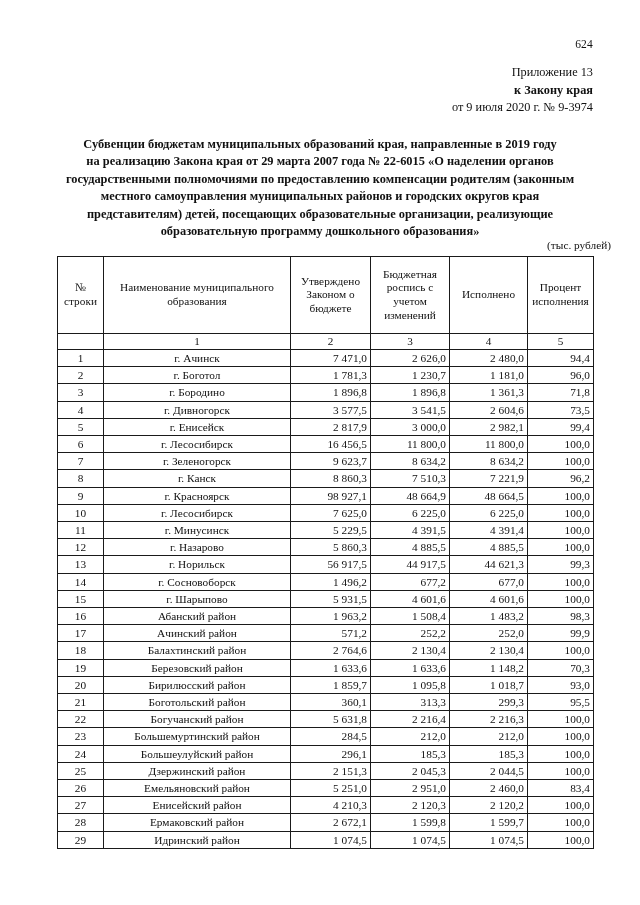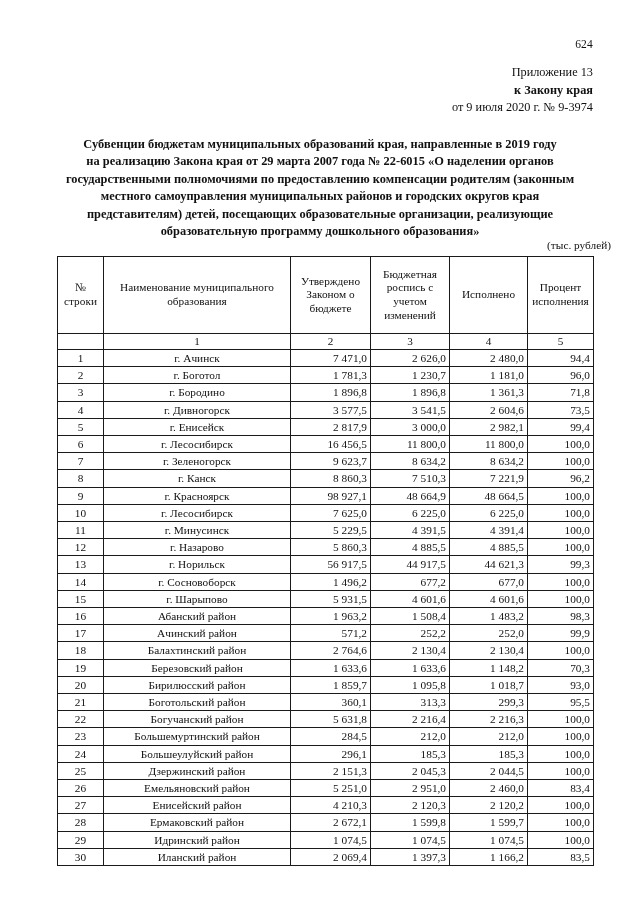--- a/index.html
+++ b/index.html
@@ -421,25 +421,17 @@
             <td class="c-val">100,0</td>
           </tr>
           <tr>
             <td class="c-num">29</td>
             <td class="c-name">Идринский район</td>
             <td class="c-val">1 074,5</td>
             <td class="c-val">1 074,5</td>
             <td class="c-val">1 074,5</td>
             <td class="c-val">100,0</td>
           </tr>
-          <tr>
-            <td class="c-num">30</td>
-            <td class="c-name">Иланский район</td>
-            <td class="c-val">2 069,4</td>
-            <td class="c-val">1 397,3</td>
-            <td class="c-val">1 166,2</td>
-            <td class="c-val">83,5</td>
-          </tr>
         </tbody>
     </table>
   </div>
 
 </div>
 
 </body></html>

